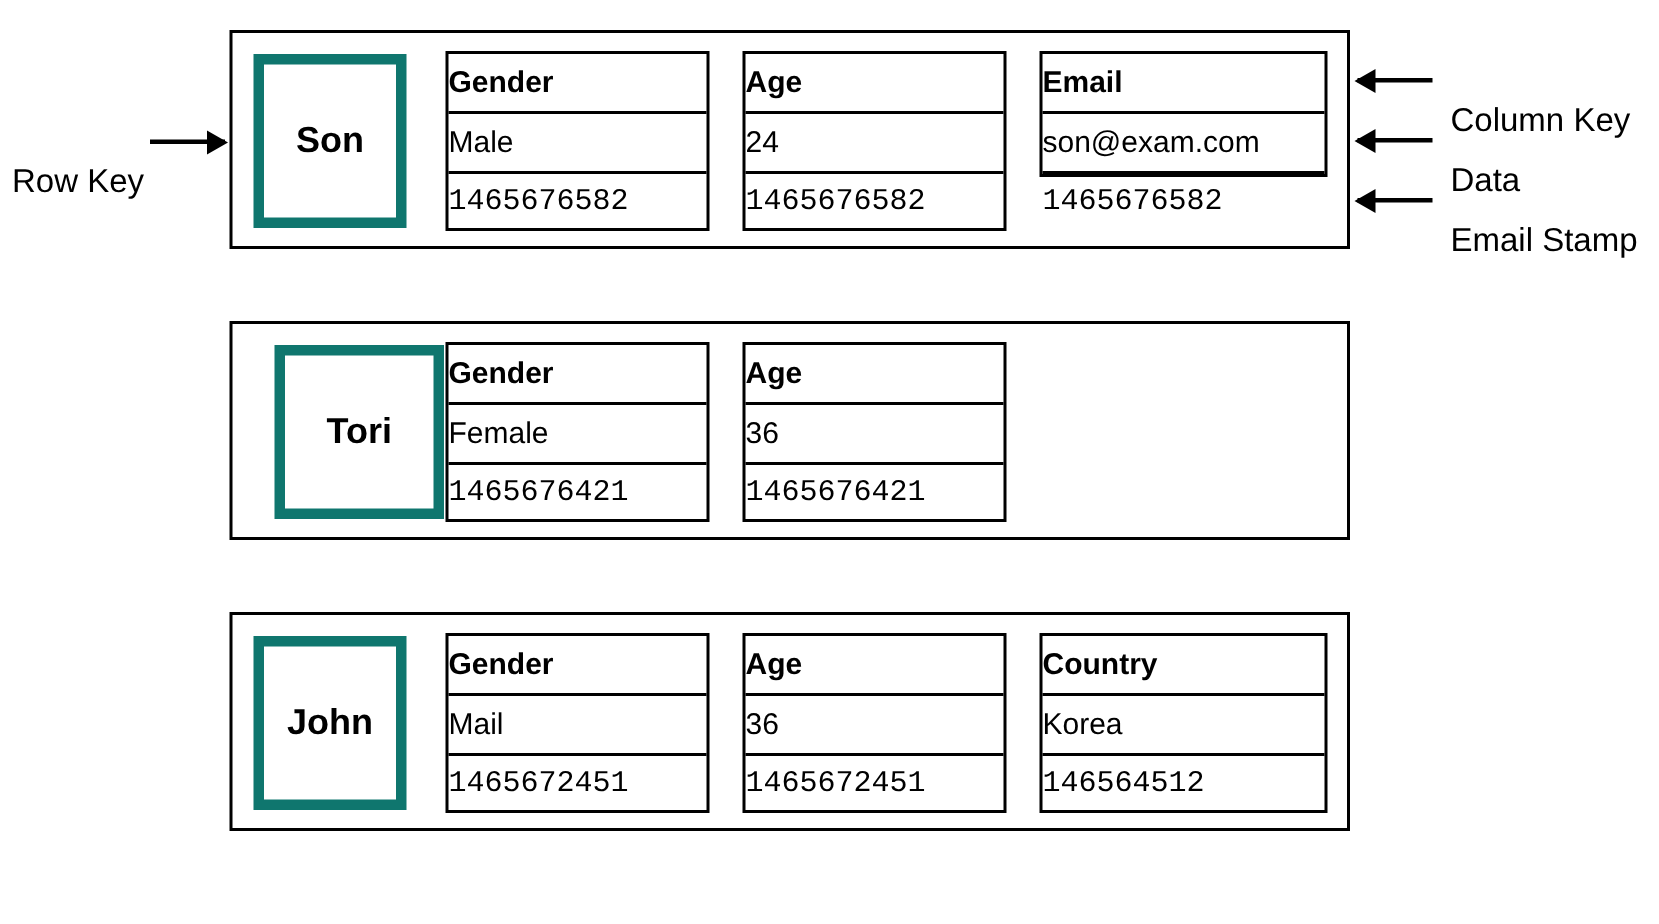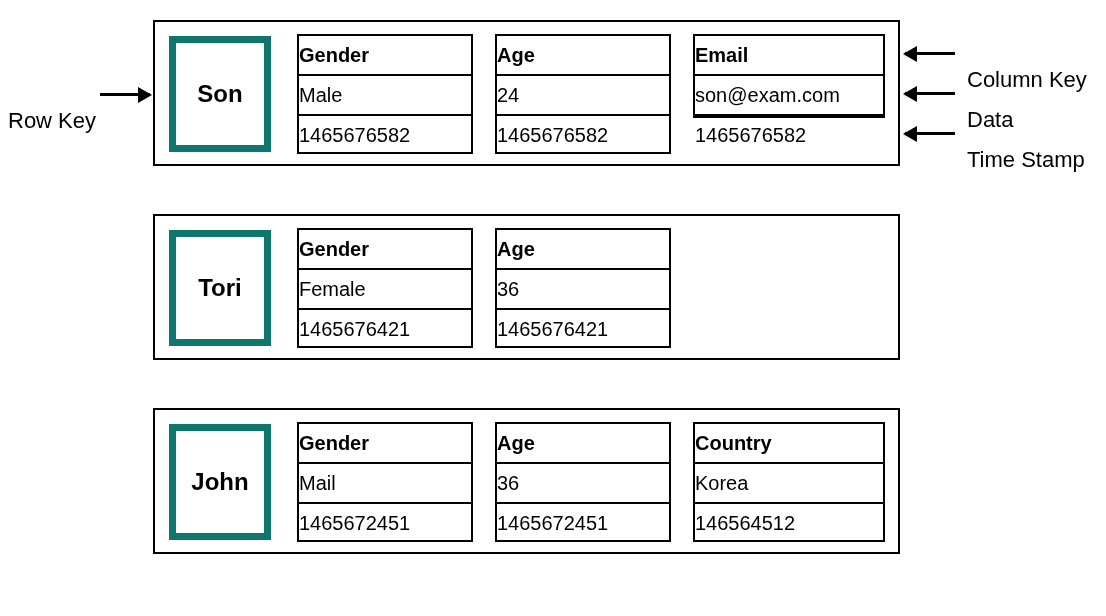--- a/index.html
+++ b/index.html
@@ -38,21 +38,21 @@
     position: absolute;
     border: 2px solid #000;
   }
   .cell {
     border-bottom: 2px solid #000;
     text-align: left;
     height: 40px;
     line-height: 38px;
     font-size: 20px;
   }
-  .cell:last-child { border-bottom: none; }
+  .cell:last-child { border-bottom: none; font-family: Liberation Mono, monospace; }
   .cell.head { font-weight: 700; }
 
   .annot {
     position: absolute;
     font-size: 22px;
     white-space: nowrap;
     margin-top: 28px;
   }
   .arrow {
     position: absolute;
@@ -97,21 +97,21 @@
       <div class="cell">1465676582</div>
     </div>
     <div class="col" style="left:538px; top:12px; width:192px; height:84px;">
       <div class="cell head">Email</div>
       <div class="cell">son@exam.com</div>
       <div class="cell">1465676582</div>
     </div>
   </div>
 
   <div class="row" style="left:153px; top:214px; width:747px; height:146px;">
-    <div class="rowkey" style="left:14px; top:14px; width:102px; height:116px;">
+    <div class="rowkey" style="left:28px; top:14px; width:113px; height:116px;">
       <span>Tori</span>
     </div>
     <div class="col" style="left:142px; top:12px; width:176px; height:120px;">
       <div class="cell head">Gender</div>
       <div class="cell">Female</div>
       <div class="cell">1465676421</div>
     </div>
     <div class="col" style="left:340px; top:12px; width:176px; height:120px;">
       <div class="cell head">Age</div>
       <div class="cell">36</div>
@@ -143,15 +143,15 @@
   <div class="annot" style="left:8px; top:80px;">Row Key</div>
   <div class="arrow to-right" style="left:100px; top:93px; width:50px;"></div>
 
   <div class="arrow to-left" style="left:905px; top:52px; width:50px;"></div>
   <div class="annot" style="left:967px; top:39px;">Column Key</div>
 
   <div class="arrow to-left" style="left:905px; top:92px; width:50px;"></div>
   <div class="annot" style="left:967px; top:79px;">Data</div>
 
   <div class="arrow to-left" style="left:905px; top:132px; width:50px;"></div>
-  <div class="annot" style="left:967px; top:119px;">Time Stamp</div>
+  <div class="annot" style="left:967px; top:119px;">Email Stamp</div>
 
 </div>
 
 </body></html>

